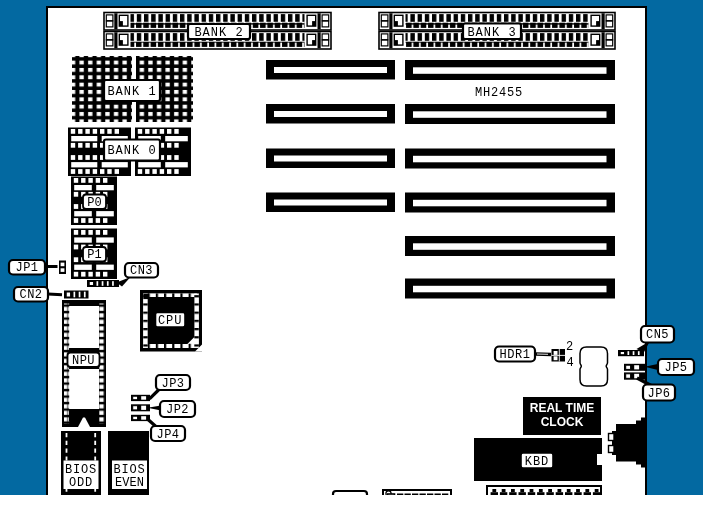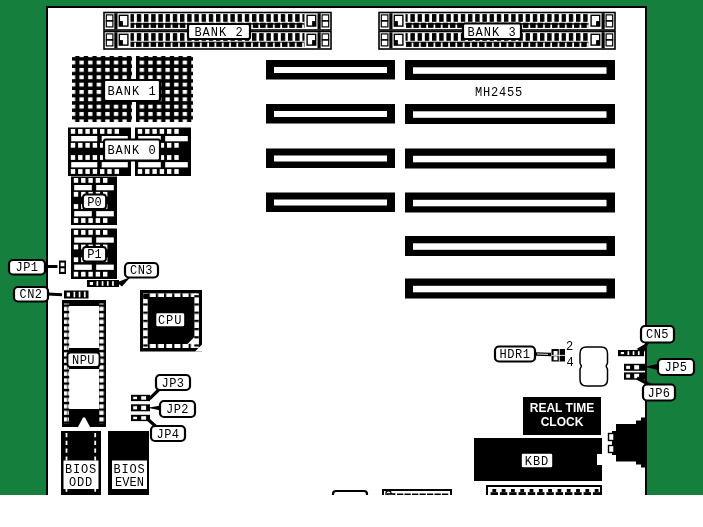--- a/index.html
+++ b/index.html
@@ -1,16 +1,16 @@
 <!DOCTYPE html>
 <html><head>
 <meta charset="utf-8">
 <style>
 html,body{margin:0;padding:0;background:#fff;}
-#wrap{position:relative;width:703px;height:495px;background:#15803d;overflow:hidden;}
+#wrap{position:relative;width:703px;height:495px;background:#0369a1;overflow:hidden;}
 svg{position:absolute;left:0;top:0;}
 text{font-family:"Liberation Mono",monospace;fill:#000;}
 .lbl{font-size:12px;}
 .rtc{font-family:"Liberation Sans",sans-serif;font-weight:bold;font-size:12px;fill:#fff;}
 </style>
 </head>
 <body>
 <div id="wrap">
 <svg width="703" height="527">
 <defs>

